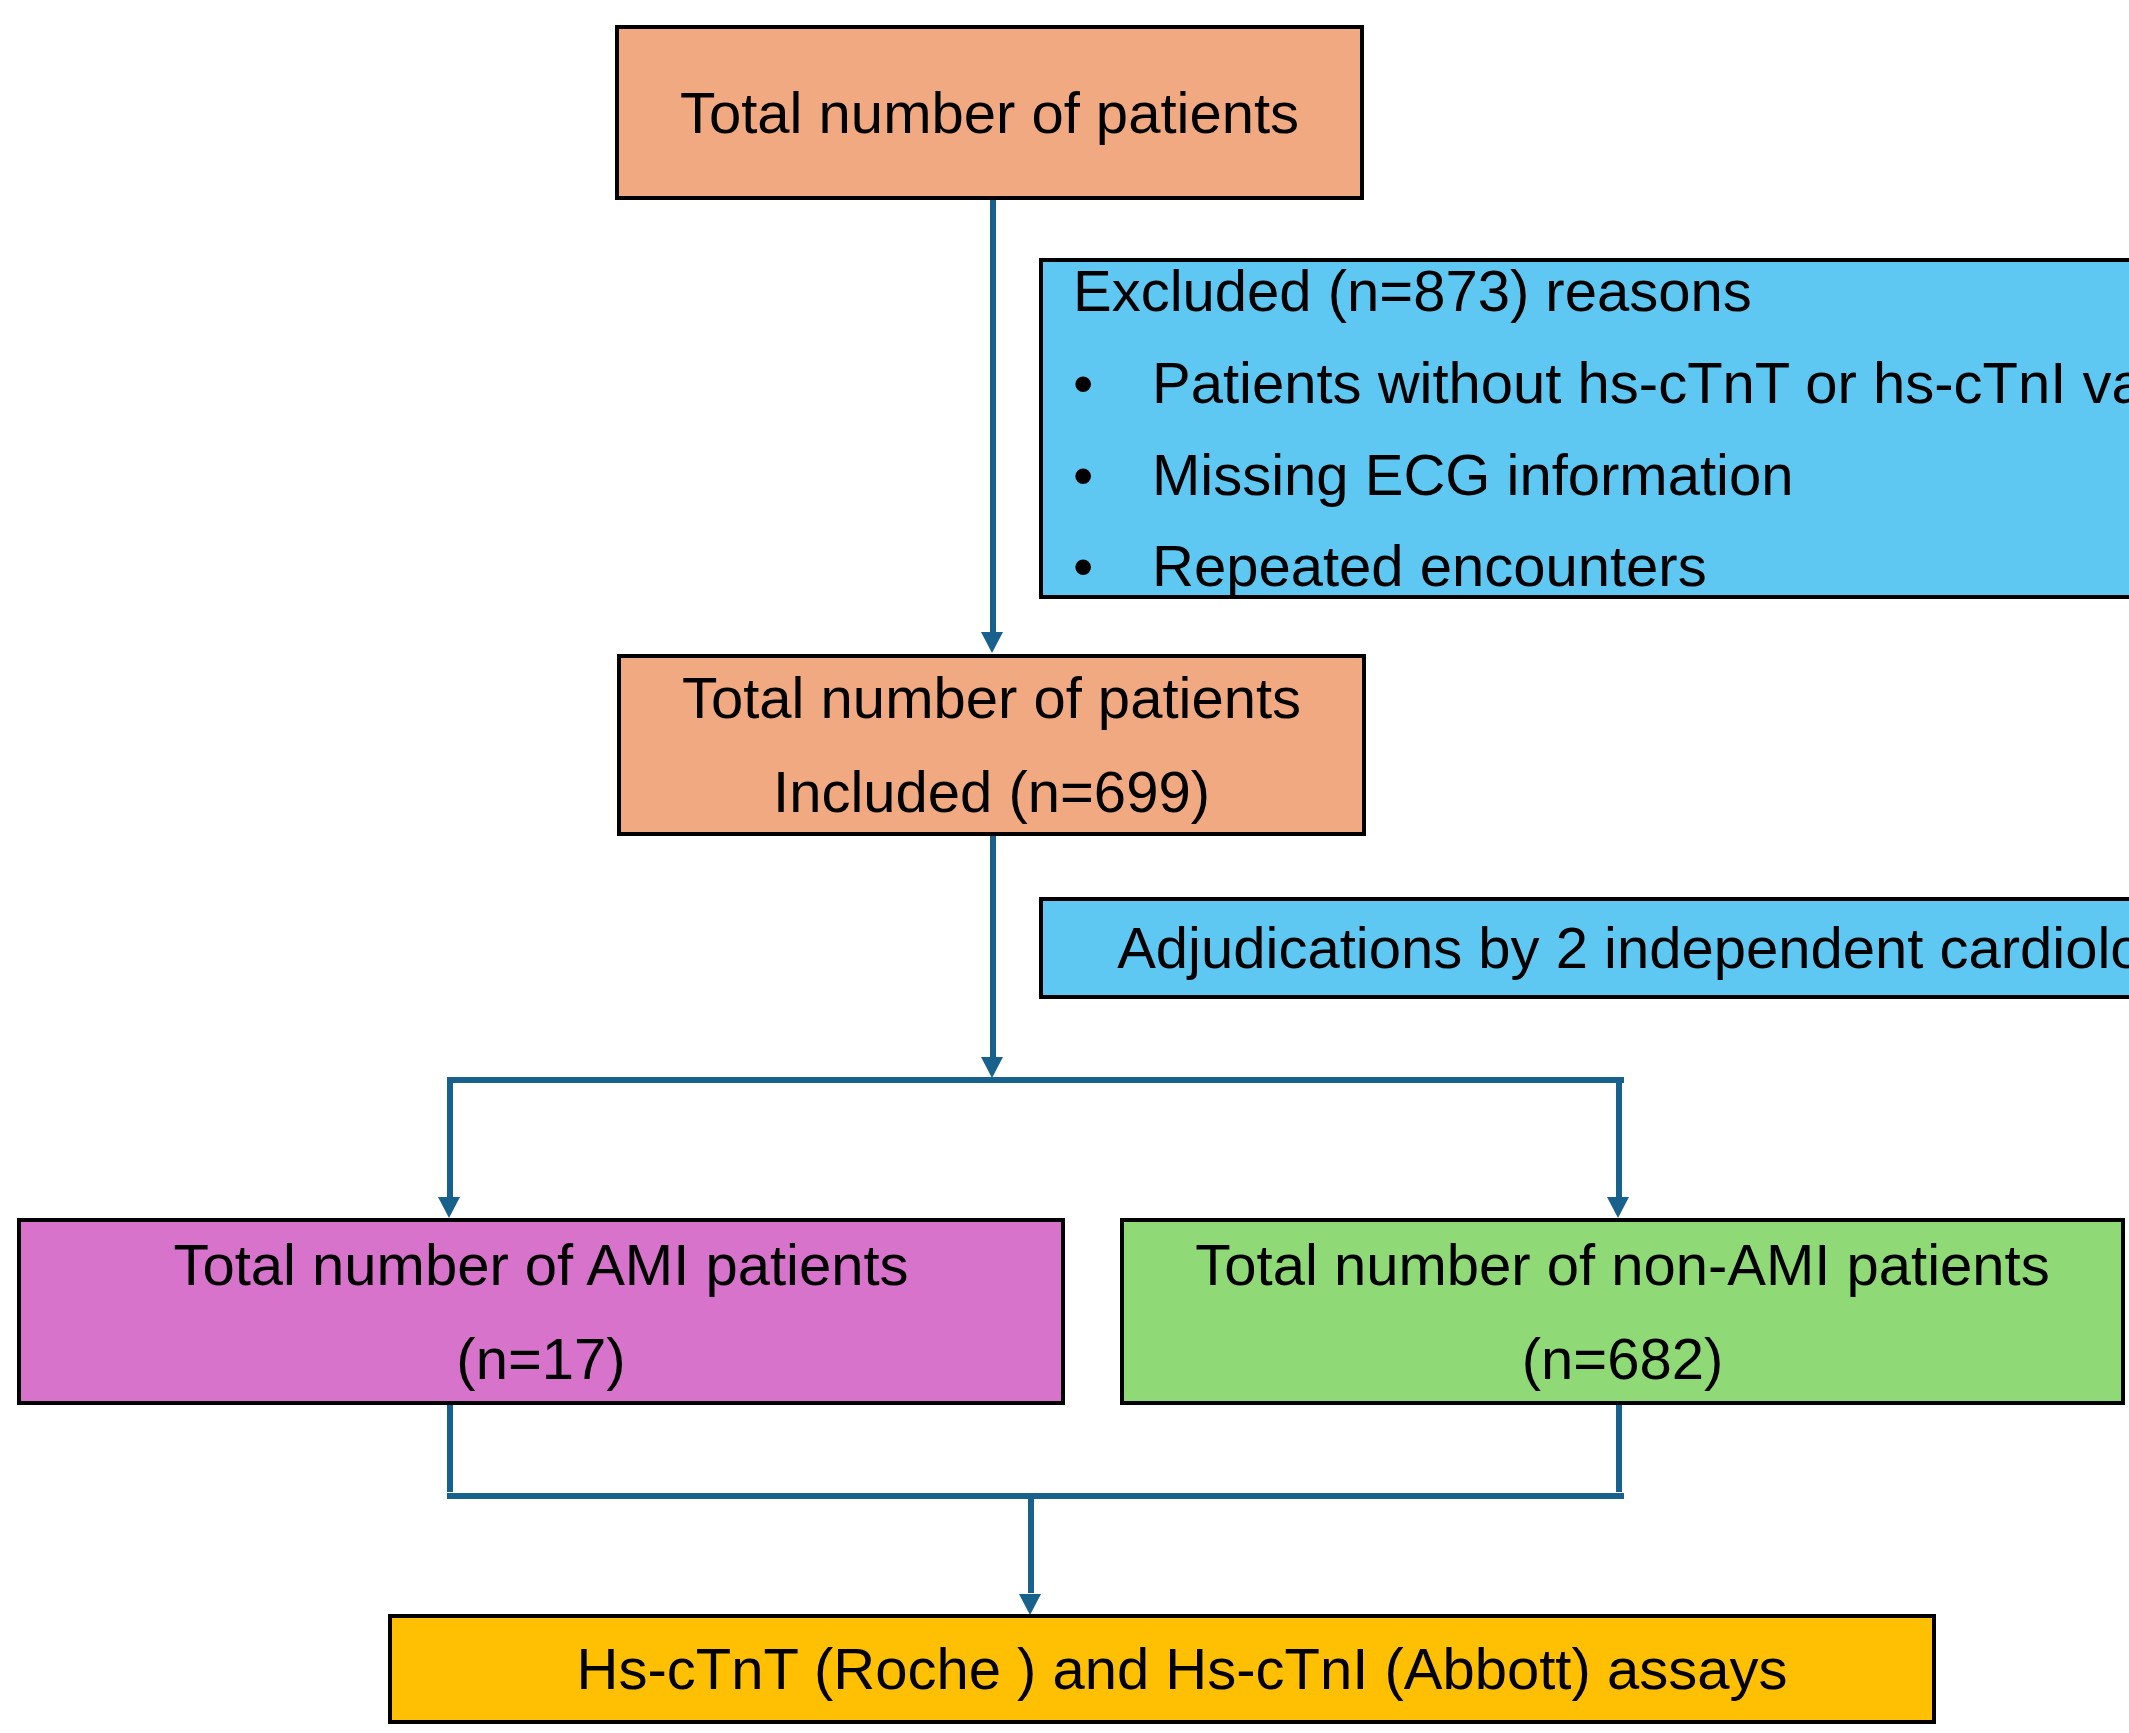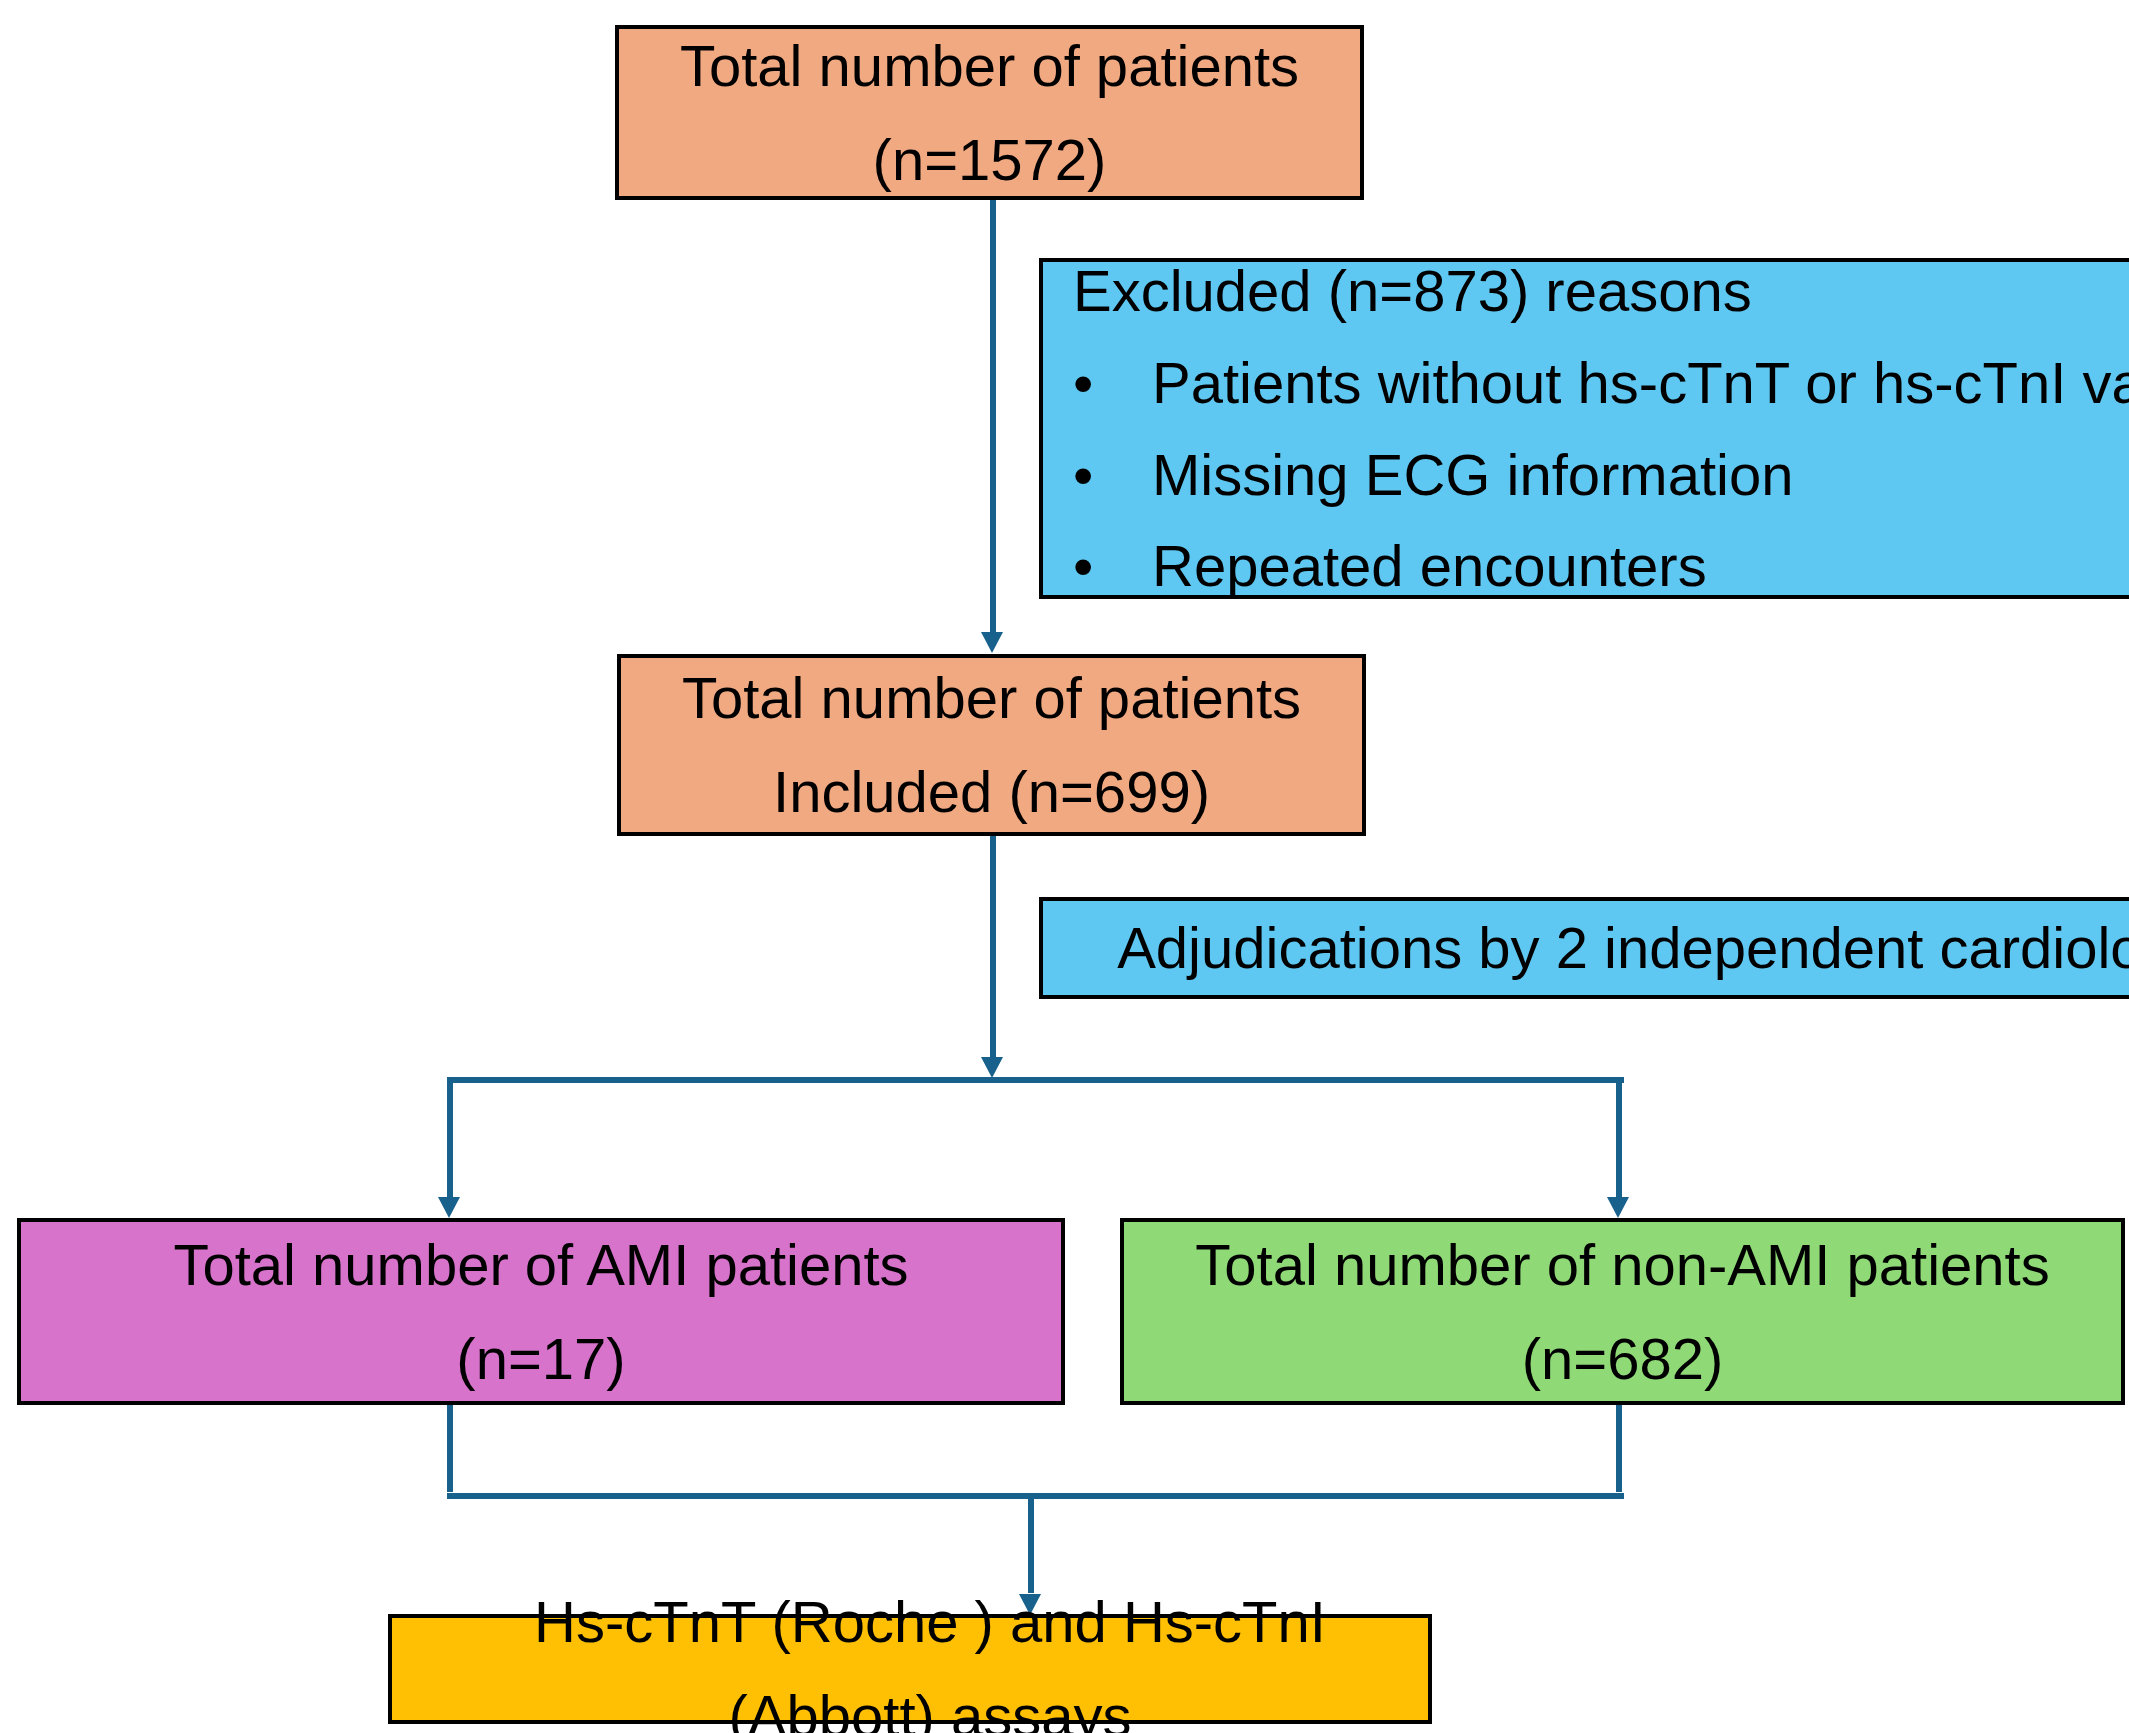--- a/index.html
+++ b/index.html
@@ -28,21 +28,21 @@
     text-align:left;
     line-height:1.58;
   }
   
   .b-total       {left:615px; top:25px;   width:749px; height:175px;}
   .b-excluded    {left:1039px; top:258px;  width:1301px; height:341px; padding:0 12.8px 0 30px;}
   .b-included    {left:617px; top:654px; width:749px; height:182px;}
   .b-adjudication{left:1039px; top:897px; width:1301px; height:102px;}
   .b-ami         {left:17px;   top:1218px; width:1048px; height:187px;}
   .b-nonami      {left:1120px; top:1218px; width:1005px; height:187px;}
-  .b-assays      {left:388px;  top:1614px; width:1044px; height:110px;padding-left:40px;}
+  .b-assays      {left:388px;  top:1614px; width:1548px; height:110px;padding-left:40px;}
   
   .bullet-row{display:flex;align-items:baseline;}
   .bullet-marker{flex:0 0 79px;}
   
   .stroke{position:absolute;}
   .arrowhead{
     position:absolute;width:0;height:0;
     border-left:11px solid transparent;
     border-right:11px solid transparent;
     border-top:21px solid #17618C;
@@ -62,21 +62,20 @@
   .c-a6      {left:1028px; top:1498px; width:5.5px; height:95px;}
   .h-a6      {left:1019px; top:1594px;}
 </style>
 </head>
 <body>
 
 <div id="canvas">
 
   <div class="fbox b-total" style="background-color: rgb(241, 169, 129);">
     <span>Total number of patients</span>
-    <span>(n=1572)</span>
   </div>
 
   <div class="stroke c-a1" style="background-color: rgb(23, 97, 140);"></div>
   <div class="arrowhead h-a1" style="border-top-color: rgb(23, 97, 140);"></div>
 
   <div class="fbox left-align b-excluded" style="background-color: rgb(95, 200, 242);">
     <div>Excluded (n=873) reasons</div>
     <div class="bullet-row">
       <span class="bullet-marker">•</span>
       <span>Patients without hs-cTnT or hs-cTnI values</span>

